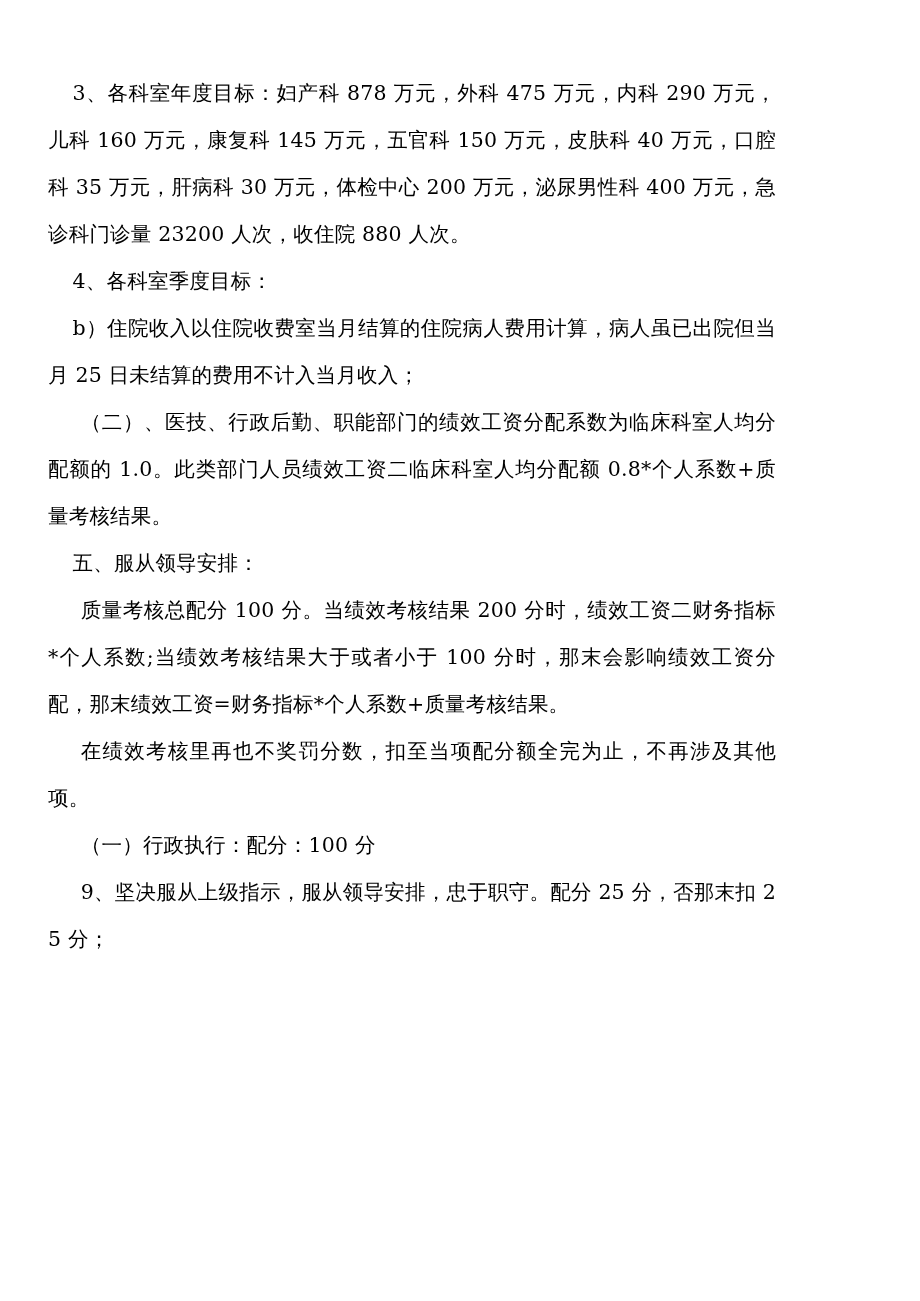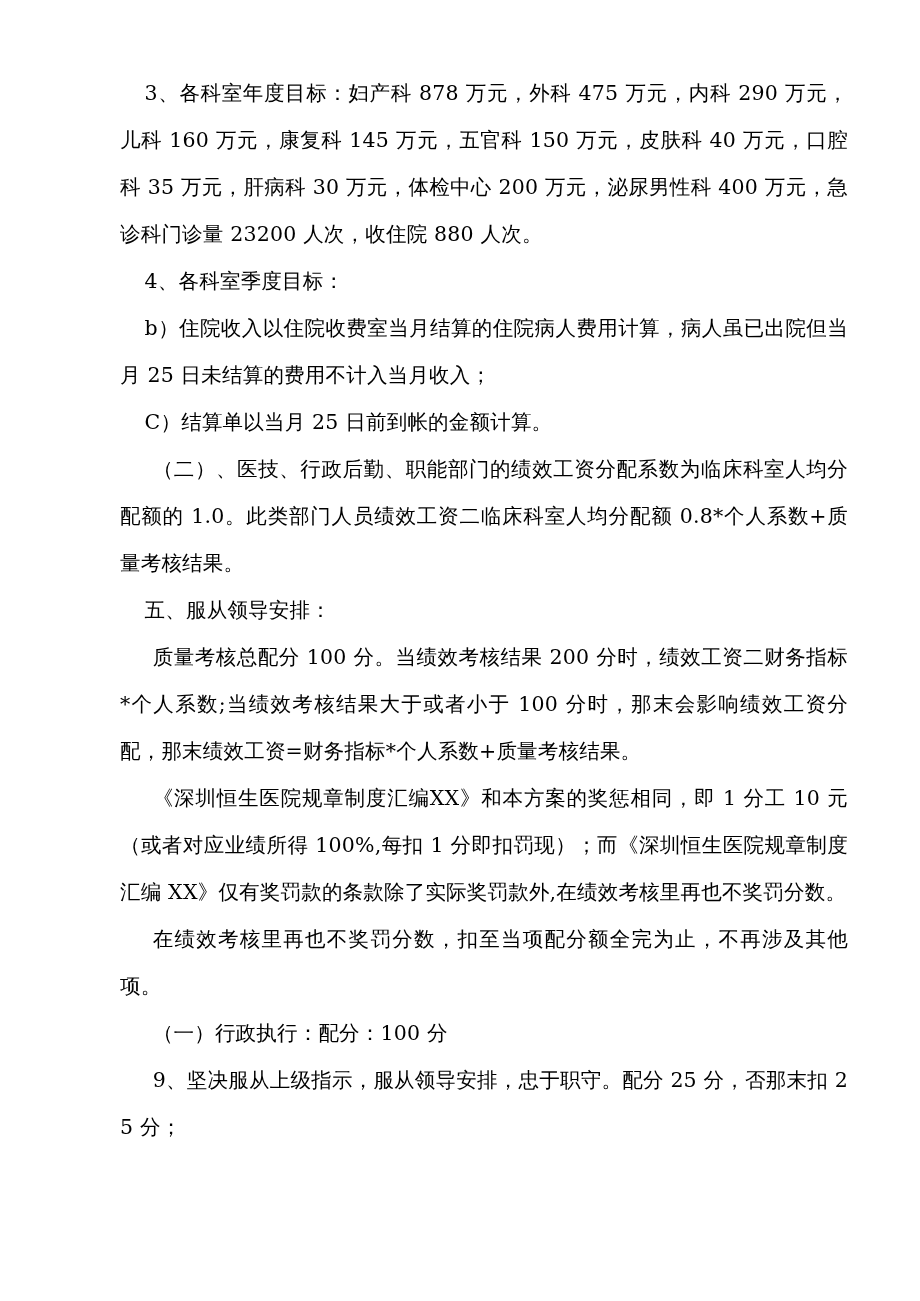--- a/index.html
+++ b/index.html
@@ -12,21 +12,21 @@
     height: 1301px;
     font-family: "DejaVu Serif", "Liberation Serif", serif;
     color: #000000;
   }
   .page {
     position: relative;
     width: 836px;
     height: 1301px;
     background: #ffffff;
     box-sizing: border-box;
-    padding: 70px 96px 40px 120px;
+    padding: 70px 96px 40px 48px;
   }
   .doc-body {
     width: 728px;
   }
   .para {
     font-size: 20.5px;
     line-height: 47px;
     text-align: justify;
     text-justify: inter-ideograph;
     margin: 0;
@@ -41,22 +41,20 @@
   }
 </style>
 </head>
 <body>
 
 <div class="page">
   <div class="doc-body">
     <p class="para indent1">3、各科室年度目标：妇产科 878 万元，外科 475 万元，内科 290 万元，儿科 160 万元，康复科 145 万元，五官科 150 万元，皮肤科 40 万元，口腔科 35 万元，肝病科 30 万元，体检中心 200 万元，泌尿男性科 400 万元，急诊科门诊量 23200 人次，收住院 880 人次。</p>
     <p class="para indent1">4、各科室季度目标：</p>
     <p class="para indent1">b）住院收入以住院收费室当月结算的住院病人费用计算，病人虽已出院但当月 25 日未结算的费用不计入当月收入；</p>
-    <p class="para indent1">C）结算单以当月 25 日前到帐的金额计算。</p>
     <p class="para indent15">（二）、医技、行政后勤、职能部门的绩效工资分配系数为临床科室人均分配额的 1.0。此类部门人员绩效工资二临床科室人均分配额 0.8*个人系数+质量考核结果。</p>
     <p class="para indent1">五、服从领导安排：</p>
     <p class="para indent15">质量考核总配分 100 分。当绩效考核结果 200 分时，绩效工资二财务指标*个人系数;当绩效考核结果大于或者小于 100 分时，那末会影响绩效工资分配，那末绩效工资=财务指标*个人系数+质量考核结果。</p>
-    <p class="para indent15">《深圳恒生医院规章制度汇编XX》和本方案的奖惩相同，即 1 分工 10 元（或者对应业绩所得 100%,每扣 1 分即扣罚现）；而《深圳恒生医院规章制度汇编 XX》仅有奖罚款的条款除了实际奖罚款外,在绩效考核里再也不奖罚分数。</p>
     <p class="para indent15">在绩效考核里再也不奖罚分数，扣至当项配分额全完为止，不再涉及其他项。</p>
     <p class="para indent15">（一）行政执行：配分：100 分</p>
     <p class="para indent15">9、坚决服从上级指示，服从领导安排，忠于职守。配分 25 分，否那末扣 25 分；</p>
   </div>
 </div>
 
 </body></html>

